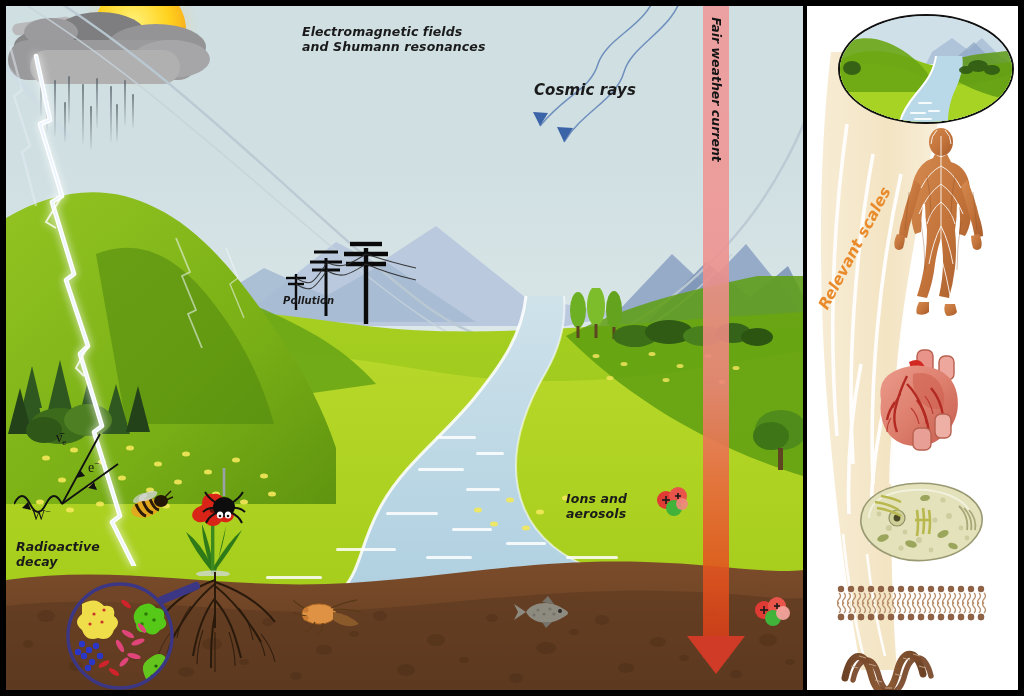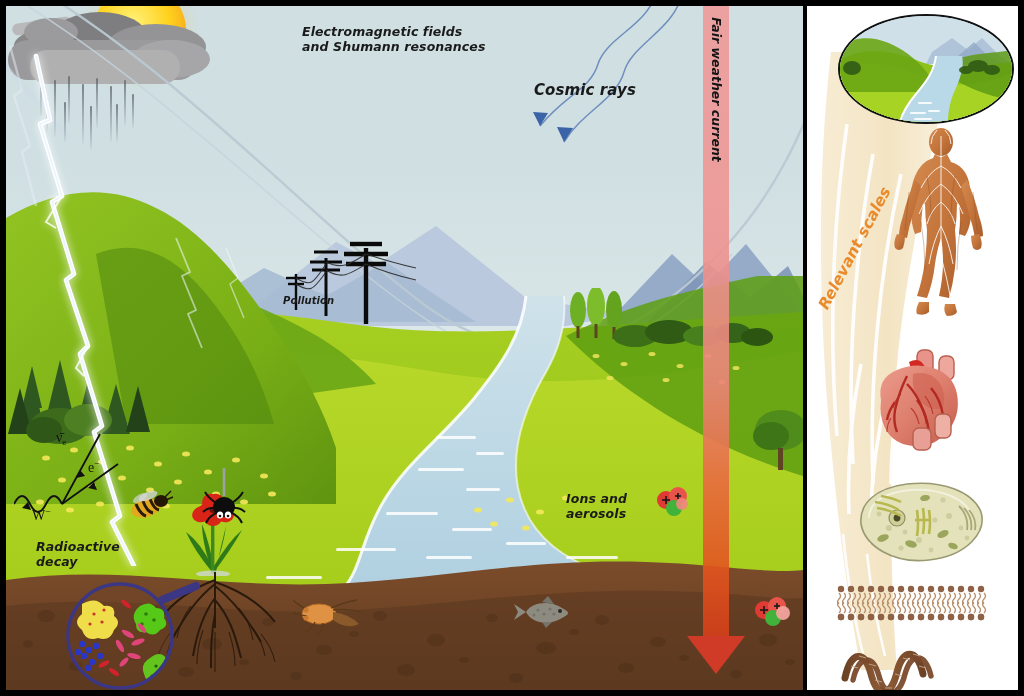--- a/index.html
+++ b/index.html
@@ -69,21 +69,21 @@
     color:#1a1a1a;
     line-height:1.18;
     letter-spacing:.1px;
     white-space:pre-line;
     z-index:30;
   }
   #lbl-em{left:296px;top:8px;font-size:12.5px;margin-top:11px;}
   #lbl-thunder{left:146px;top:94px;font-size:12.5px;}
   #lbl-cosmic{left:528px;top:76px;font-size:15px;}
   #lbl-pollution{left:277px;top:289px;font-size:10px;}
-  #lbl-radio{left:10px;top:534px;font-size:12.5px;margin-left:20px;}
+  #lbl-radio{left:10px;top:534px;font-size:12.5px;}
   #lbl-ions{left:560px;top:486px;font-size:12.5px;}
 
   
   .fwc{
     position:absolute;left:697px;top:0;width:26px;height:652px;
     background:linear-gradient(180deg,#ef9a9a 0%,#ee9492 36%,#ec8478 58%,#e8693c 74%,#e2551f 86%,#d8431a 95%,#d03a18 100%);
     opacity:.9;z-index:26;
   }
   .fwc-arrow{
     position:absolute;left:681px;top:630px;width:0;height:0;z-index:27;

